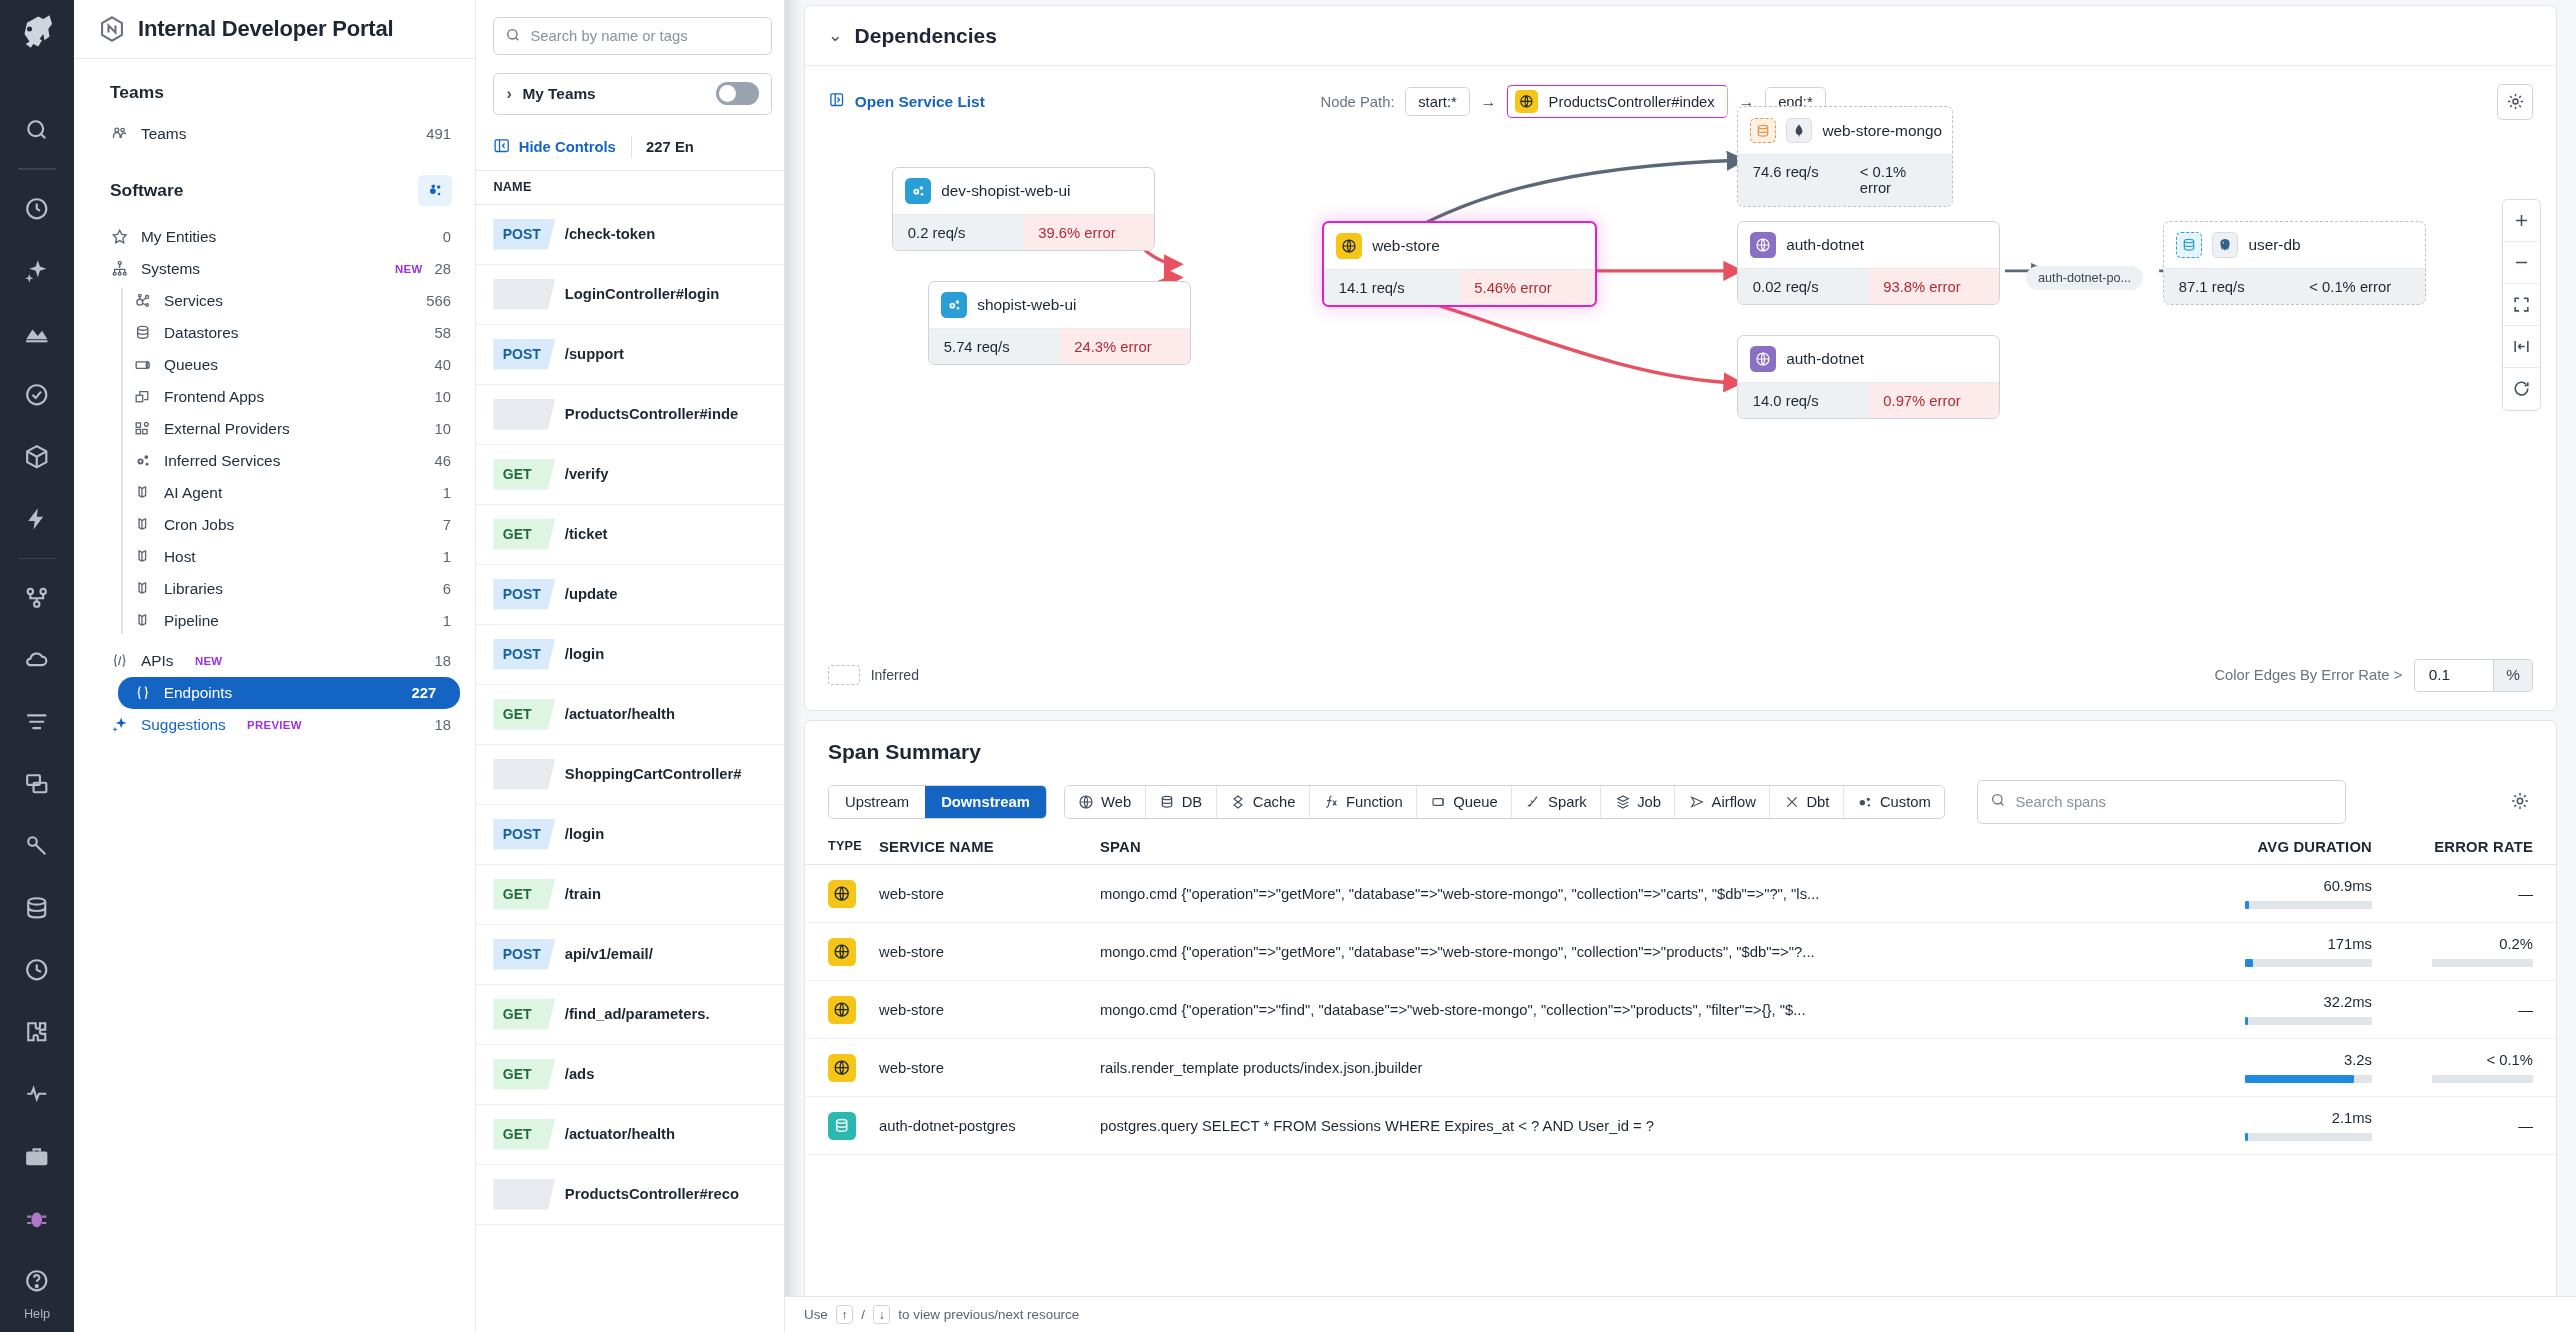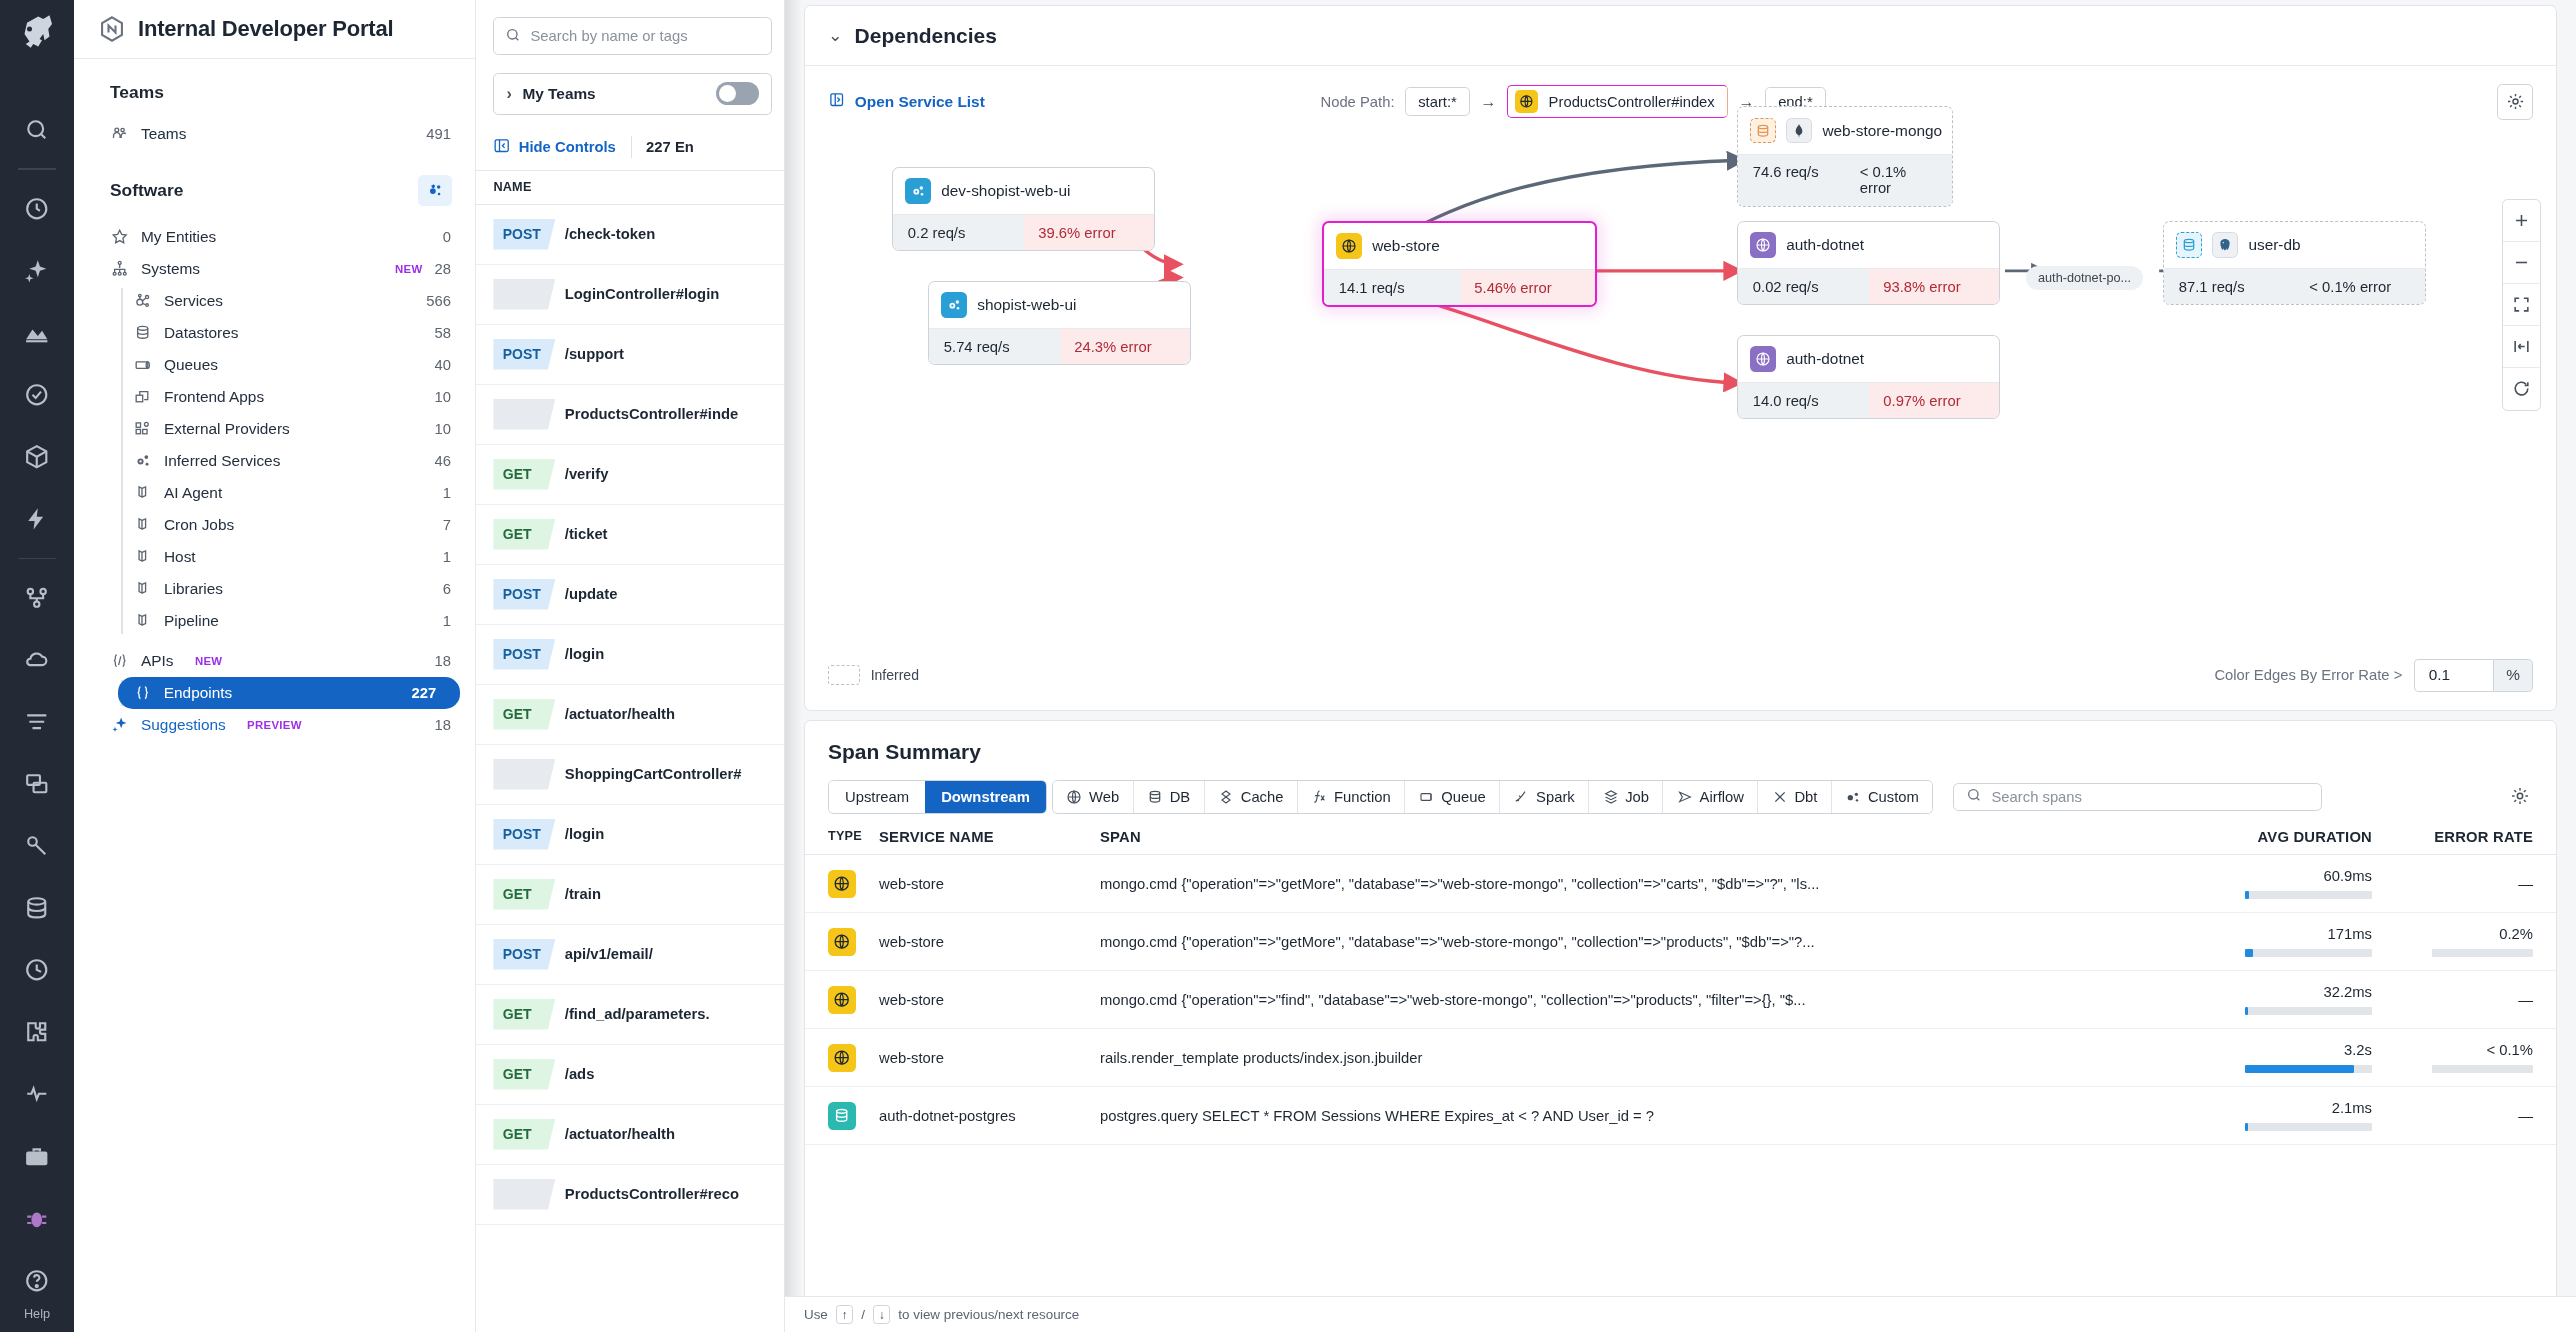--- a/index.html
+++ b/index.html
@@ -226,33 +226,33 @@
     padding: 6.7px 13.4px; font-size: 15.4px; color:#1d2733; background:#fff; min-width: 79px;
   }
   .edge-unit {
     border:0.7px solid #cfd4dc; border-radius: 0 4.7px 4.7px 0; background:#eef1f4;
     padding: 6.7px 12px; font-size: 15.4px; color:#3d4652;
   }
 
   
   .span-card { margin-bottom: 0; flex: 1; }
   .span-title { font-size: 21px; font-weight: 600; color:#1d2733; padding: 19px 23px 0 23px; }
-  .span-controls { display:flex; align-items:center; gap: 5px; padding: 16px 23px 0 23px; }
+  .span-controls { display:flex; align-items:center; gap: 17px; padding: 16px 23px 0 23px; }
   .segmented { display:flex; border:0.7px solid #cfd4dc; border-radius: 5.4px; overflow:hidden; }
   .seg { padding: 8px 16px; font-size: 14.8px; color:#1d2733; background:#fff; }
   .seg.on { background:#1464c4; color:#fff; font-weight:600; }
   .typefilter { display:flex; border:0.7px solid #cfd4dc; border-radius: 5.4px; overflow:hidden; }
   .tf {
     display:flex; align-items:center; gap:6.7px; padding: 8px 13.4px;
     font-size: 14.8px; color:#1d2733; border-right:0.7px solid #e1e5ea; background:#fff;text-align:center;
   }
   .tf:last-child { border-right:none; }
   .tf svg { width:16px; height:16px; color:#46505d; }
   .span-search {
-    margin-left: 14.8px; flex:1; max-width: 369px; height: 28px;
+    margin-left: 14.8px; flex:1; max-width: 369px; height: 44px;
     border:0.7px solid #cfd4dc; border-radius: 5.4px; display:flex; align-items:center;
     gap:9.4px; padding: 0 12px; font-size: 14.8px; color:#8a919c;
   }
   .span-search svg { width:16px;height:16px;color:#6b7280; }
   .span-gear { color:#46505d; }
   .span-gear svg { width: 20px; height: 20px; }
   .span-table { width: 100%; margin-top: 14.8px; }
   .sp-head {
     display:flex; font-size: 12.7px; font-weight:700; color:#1d2733;
     letter-spacing:0.2px; padding: 0 23px 9.4px 23px; border-bottom:0.7px solid #e4e7ec;

